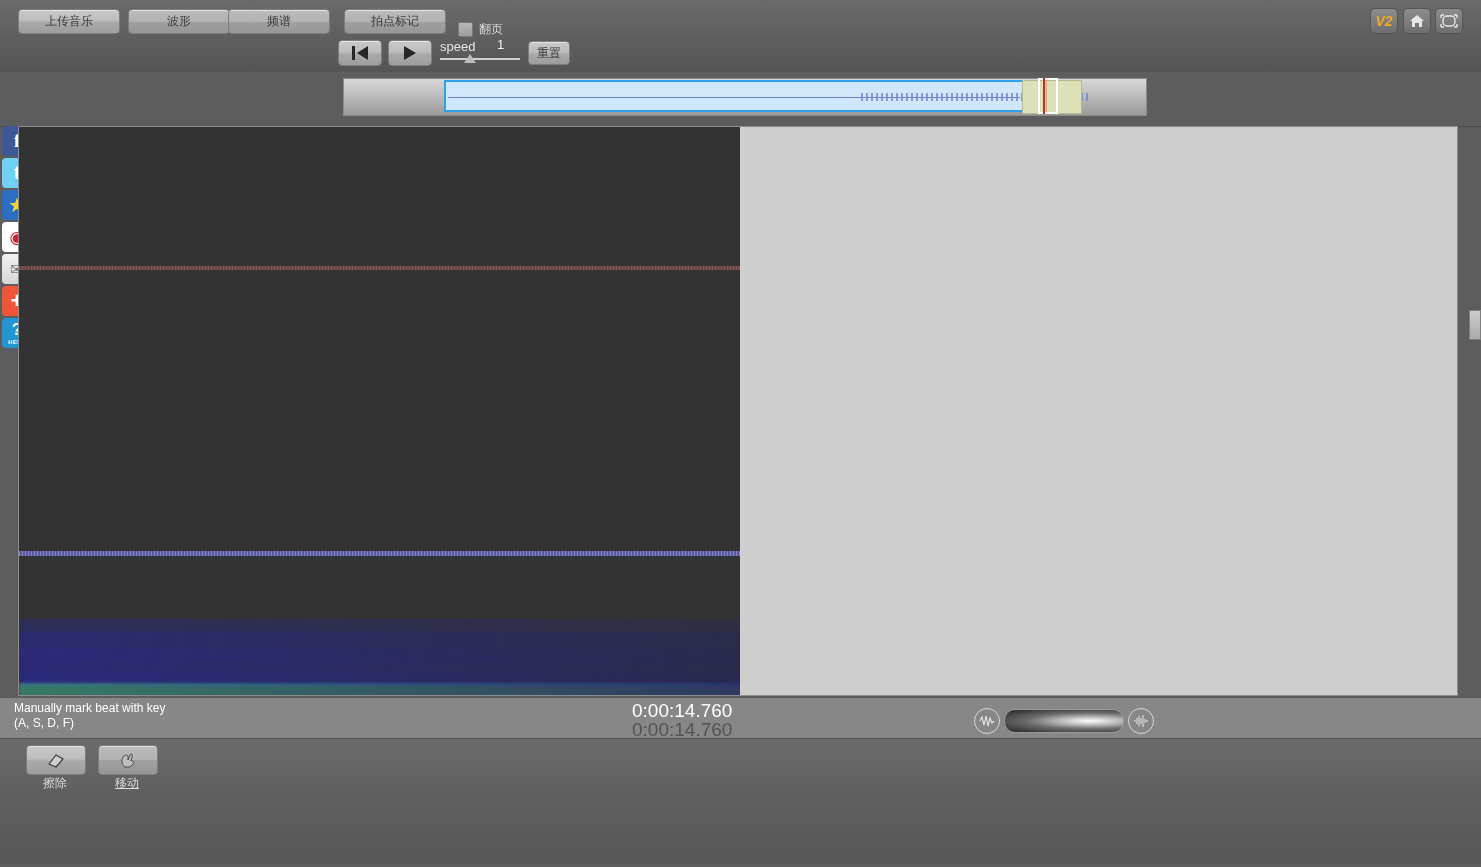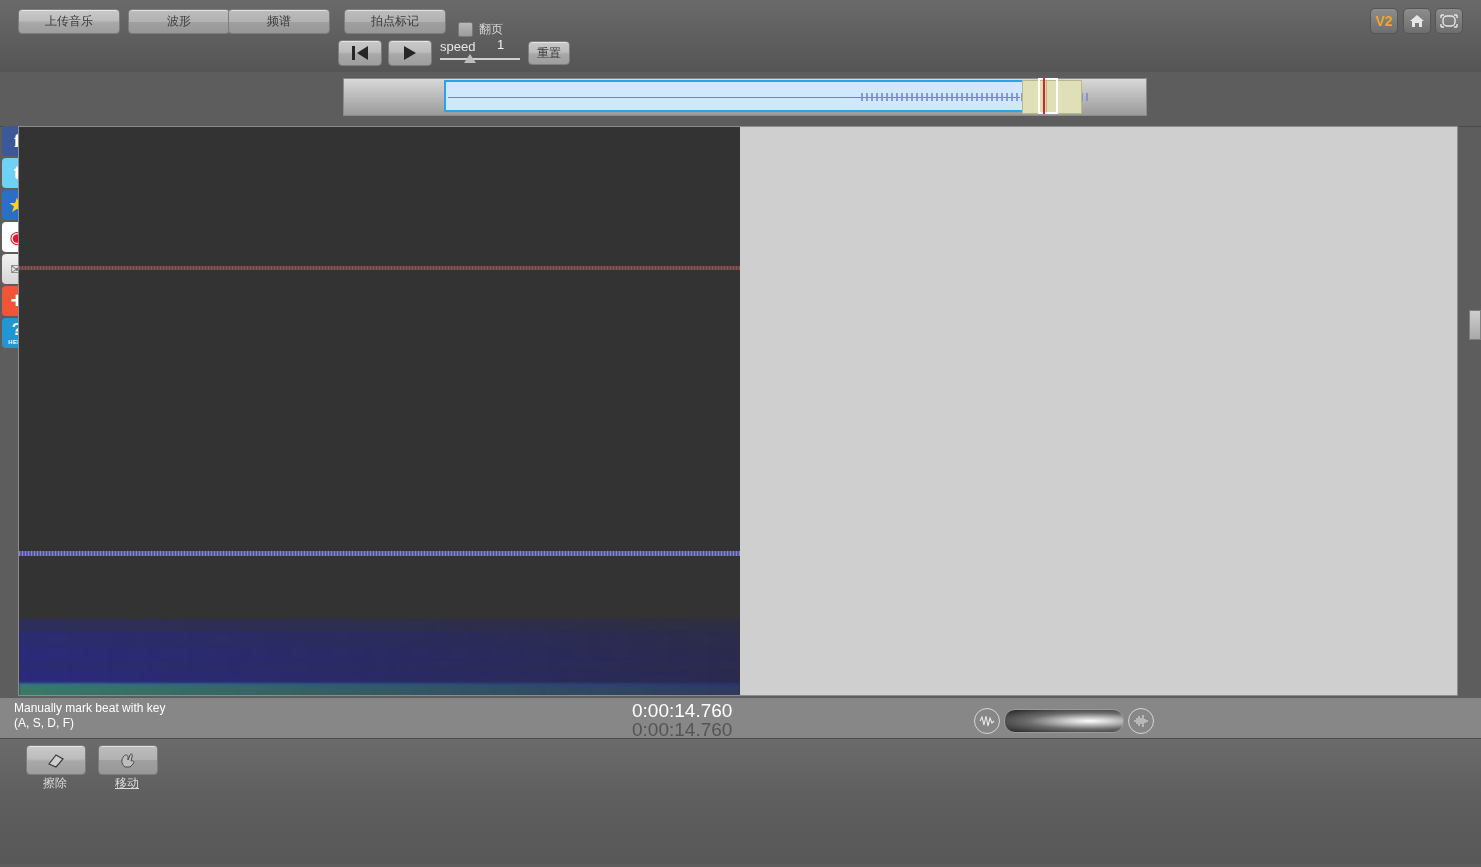--- a/index.html
+++ b/index.html
@@ -46,21 +46,21 @@
 
   .speedwrap{position:absolute;left:440px;top:36px;width:82px;}
   .speed-label{position:absolute;left:0;top:3px;font-size:13px;color:#e6e6e6;}
   .speed-val{position:absolute;left:57px;top:1px;font-size:13px;color:#f2f2f2;}
   .speed-track{position:absolute;left:0;top:22px;width:80px;height:2px;background:#cfcfcf;}
   .speed-thumb{position:absolute;left:24px;top:18px;width:0;height:0;
     border-left:6px solid transparent;border-right:6px solid transparent;border-bottom:9px solid #bdbdbd;}
 
   .badge-v2{position:absolute;right:83px;top:8px;width:26px;height:24px;border-radius:5px;
     background:linear-gradient(180deg,#8d8d8d,#6e6e6e);border:1px solid #555;
-    color:#f5a623;font-weight:bold;font-size:14px;display:flex;align-items:center;justify-content:center;}
+    color:#f5a623;font-weight:bold;font-size:14px;display:flex;align-items:center;justify-content:center;font-style:italic;}
   .icn-sq{position:absolute;top:8px;width:26px;height:24px;border-radius:5px;
     background:linear-gradient(180deg,#8d8d8d,#6e6e6e);border:1px solid #555;
     display:flex;align-items:center;justify-content:center;}
 
   
   .timeline-strip{position:absolute;left:0;top:72px;width:1481px;height:54px;
     background:#5d5d5d;border-bottom:1px solid #4a4a4a;}
   .tl-outer{position:absolute;left:343px;top:6px;width:802px;height:36px;
     background:linear-gradient(180deg,#d8d8d8,#9b9b9b);border:1px solid #8a8a8a;}
   .tl-sel{position:absolute;left:100px;top:1px;width:580px;height:32px;

